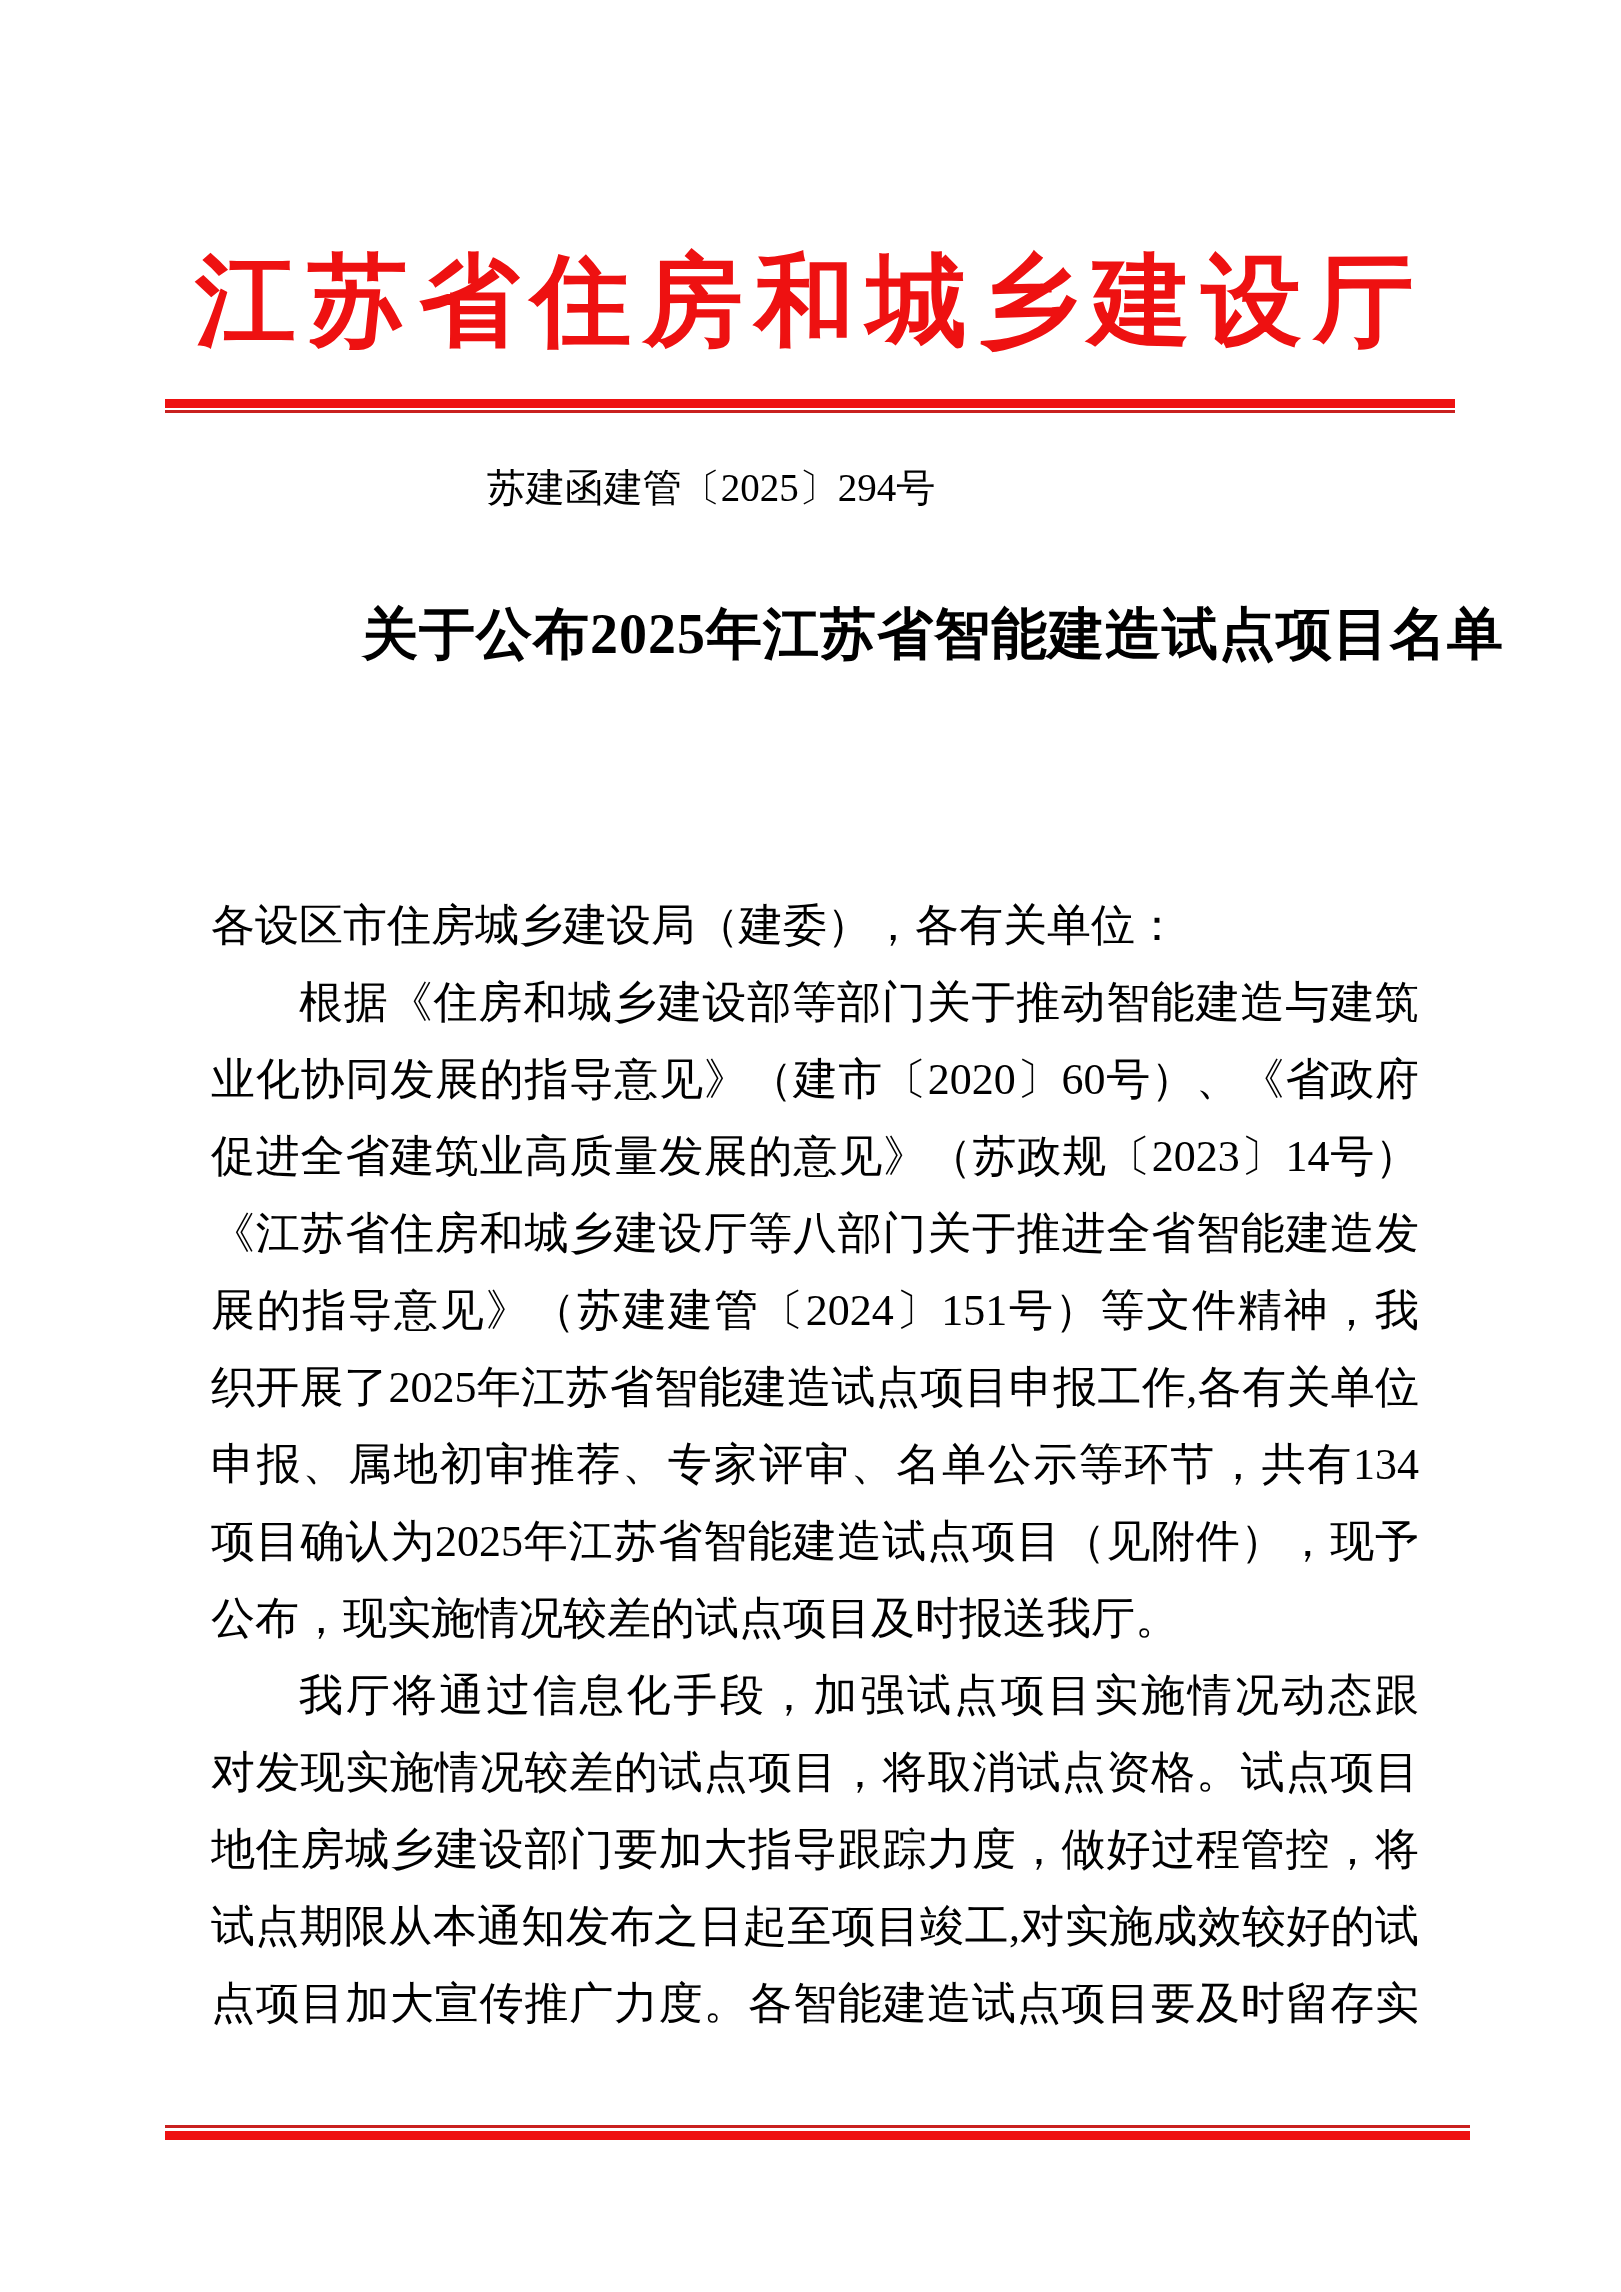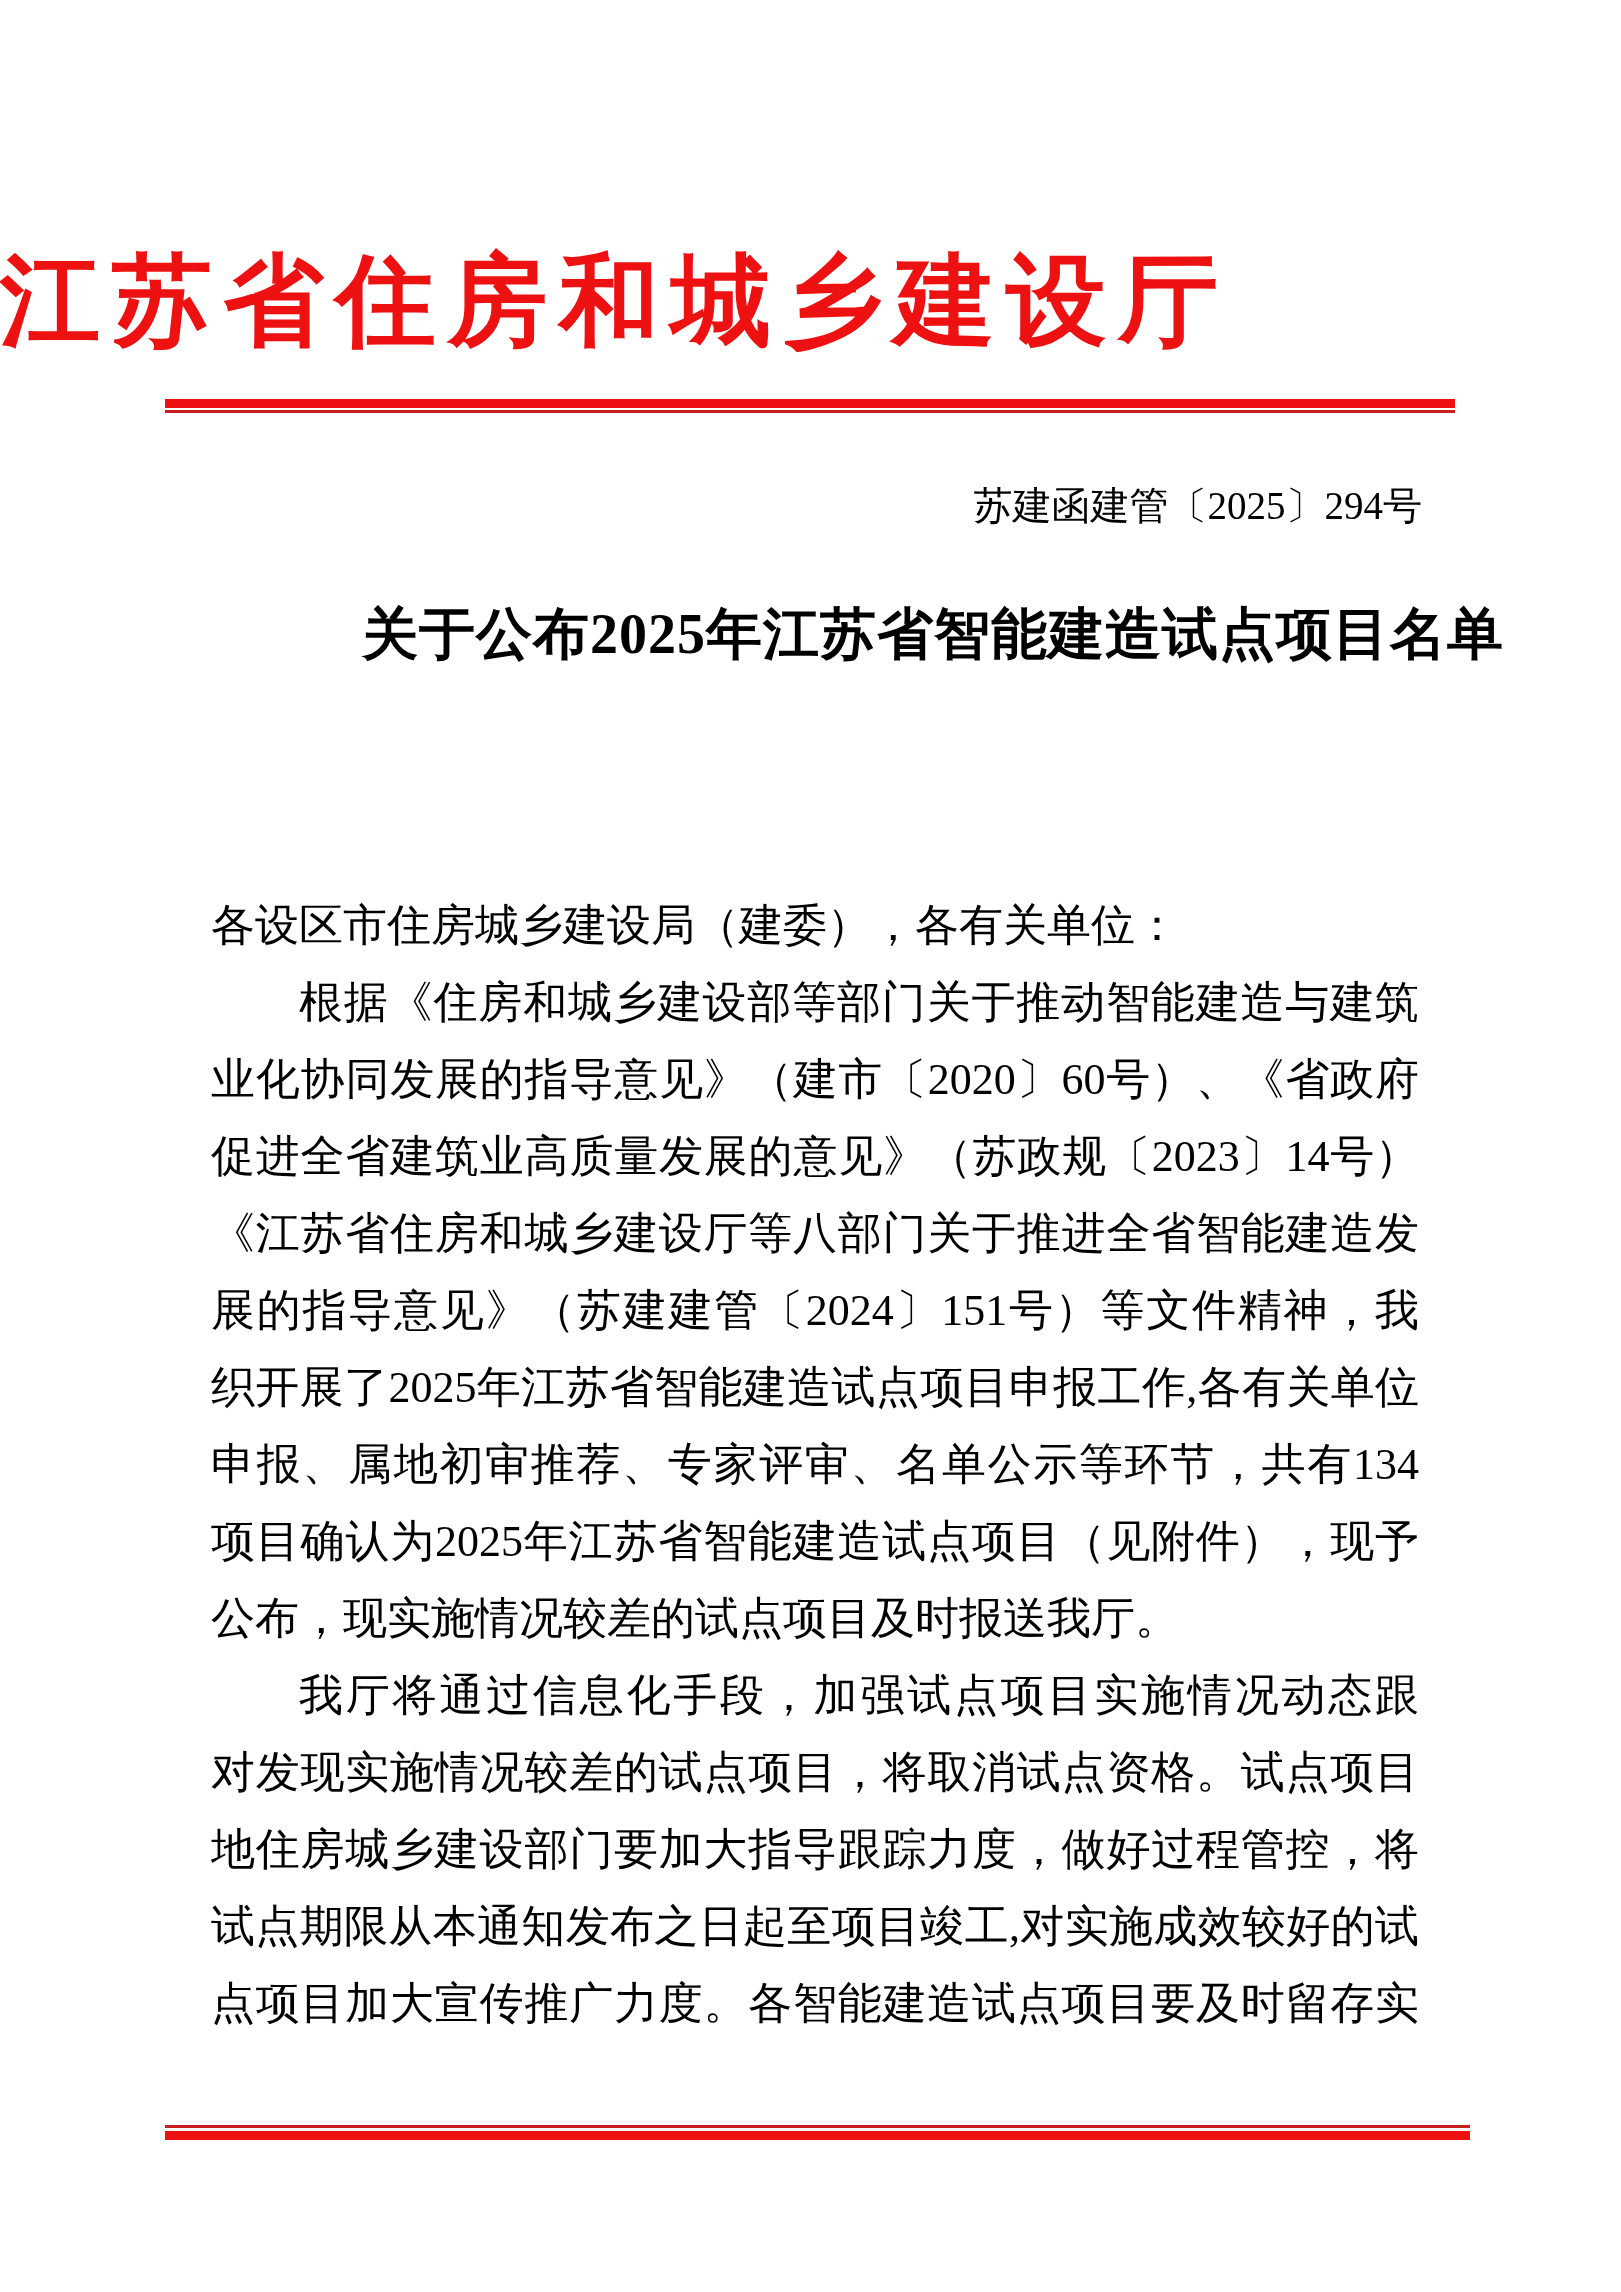--- a/index.html
+++ b/index.html
@@ -10,21 +10,21 @@
     color: #000;
     position: relative;
     overflow: hidden;
   }
   .page { position: absolute; inset: 0; }
 
   
   .letterhead {
     position: absolute;
     top: 247px; left: 0; width: 100%;
-    text-align: left;
+    text-align: center;
     font-size: 100px;
     font-weight: bold;
     letter-spacing: 11.8px;
     line-height: 1.1;
     color: #ee1111;
     white-space: nowrap;
   }
 
   
   .rule-top { position: absolute; top: 399px; left: 165px; width: 1290px; }
@@ -33,25 +33,24 @@
 
   
   .rule-bottom { position: absolute; top: 2125px; left: 165px; width: 1305px; }
   .rule-bottom .thin { height: 2.9px; background: #c9201f; }
   .rule-bottom .bar  { height: 8.8px; background: #ee1111; margin-top: 2.9px; }
 
   
   .doc-number {
     position: absolute;
     top: 465px; left: 0; right: 199px;
-    text-align: right;
+    text-align: center;
     font-size: 39px;
     line-height: 1.2;
     white-space: nowrap;
-    margin-top: 18px;
   }
 
   
   .doc-title {
     position: absolute;
     top: 596px; left: 118px; width: 1386px;
     text-align: right;
     font-size: 56px;
     font-weight: bold;
     line-height: 76px;

